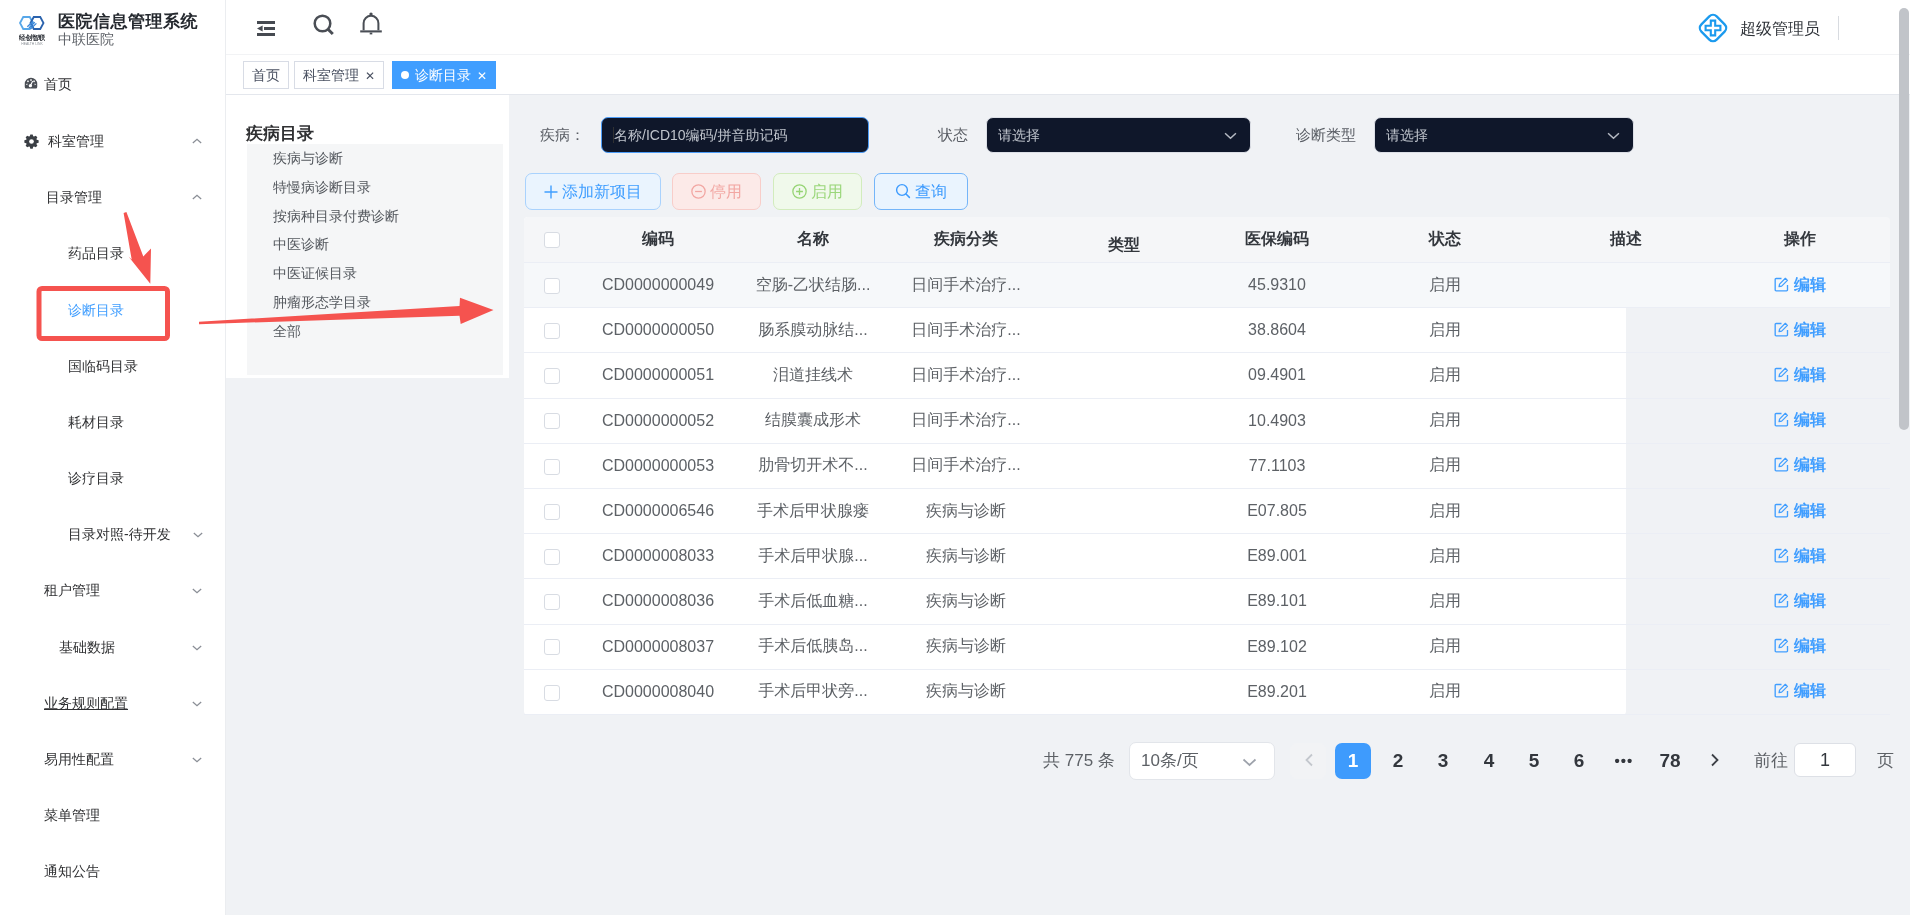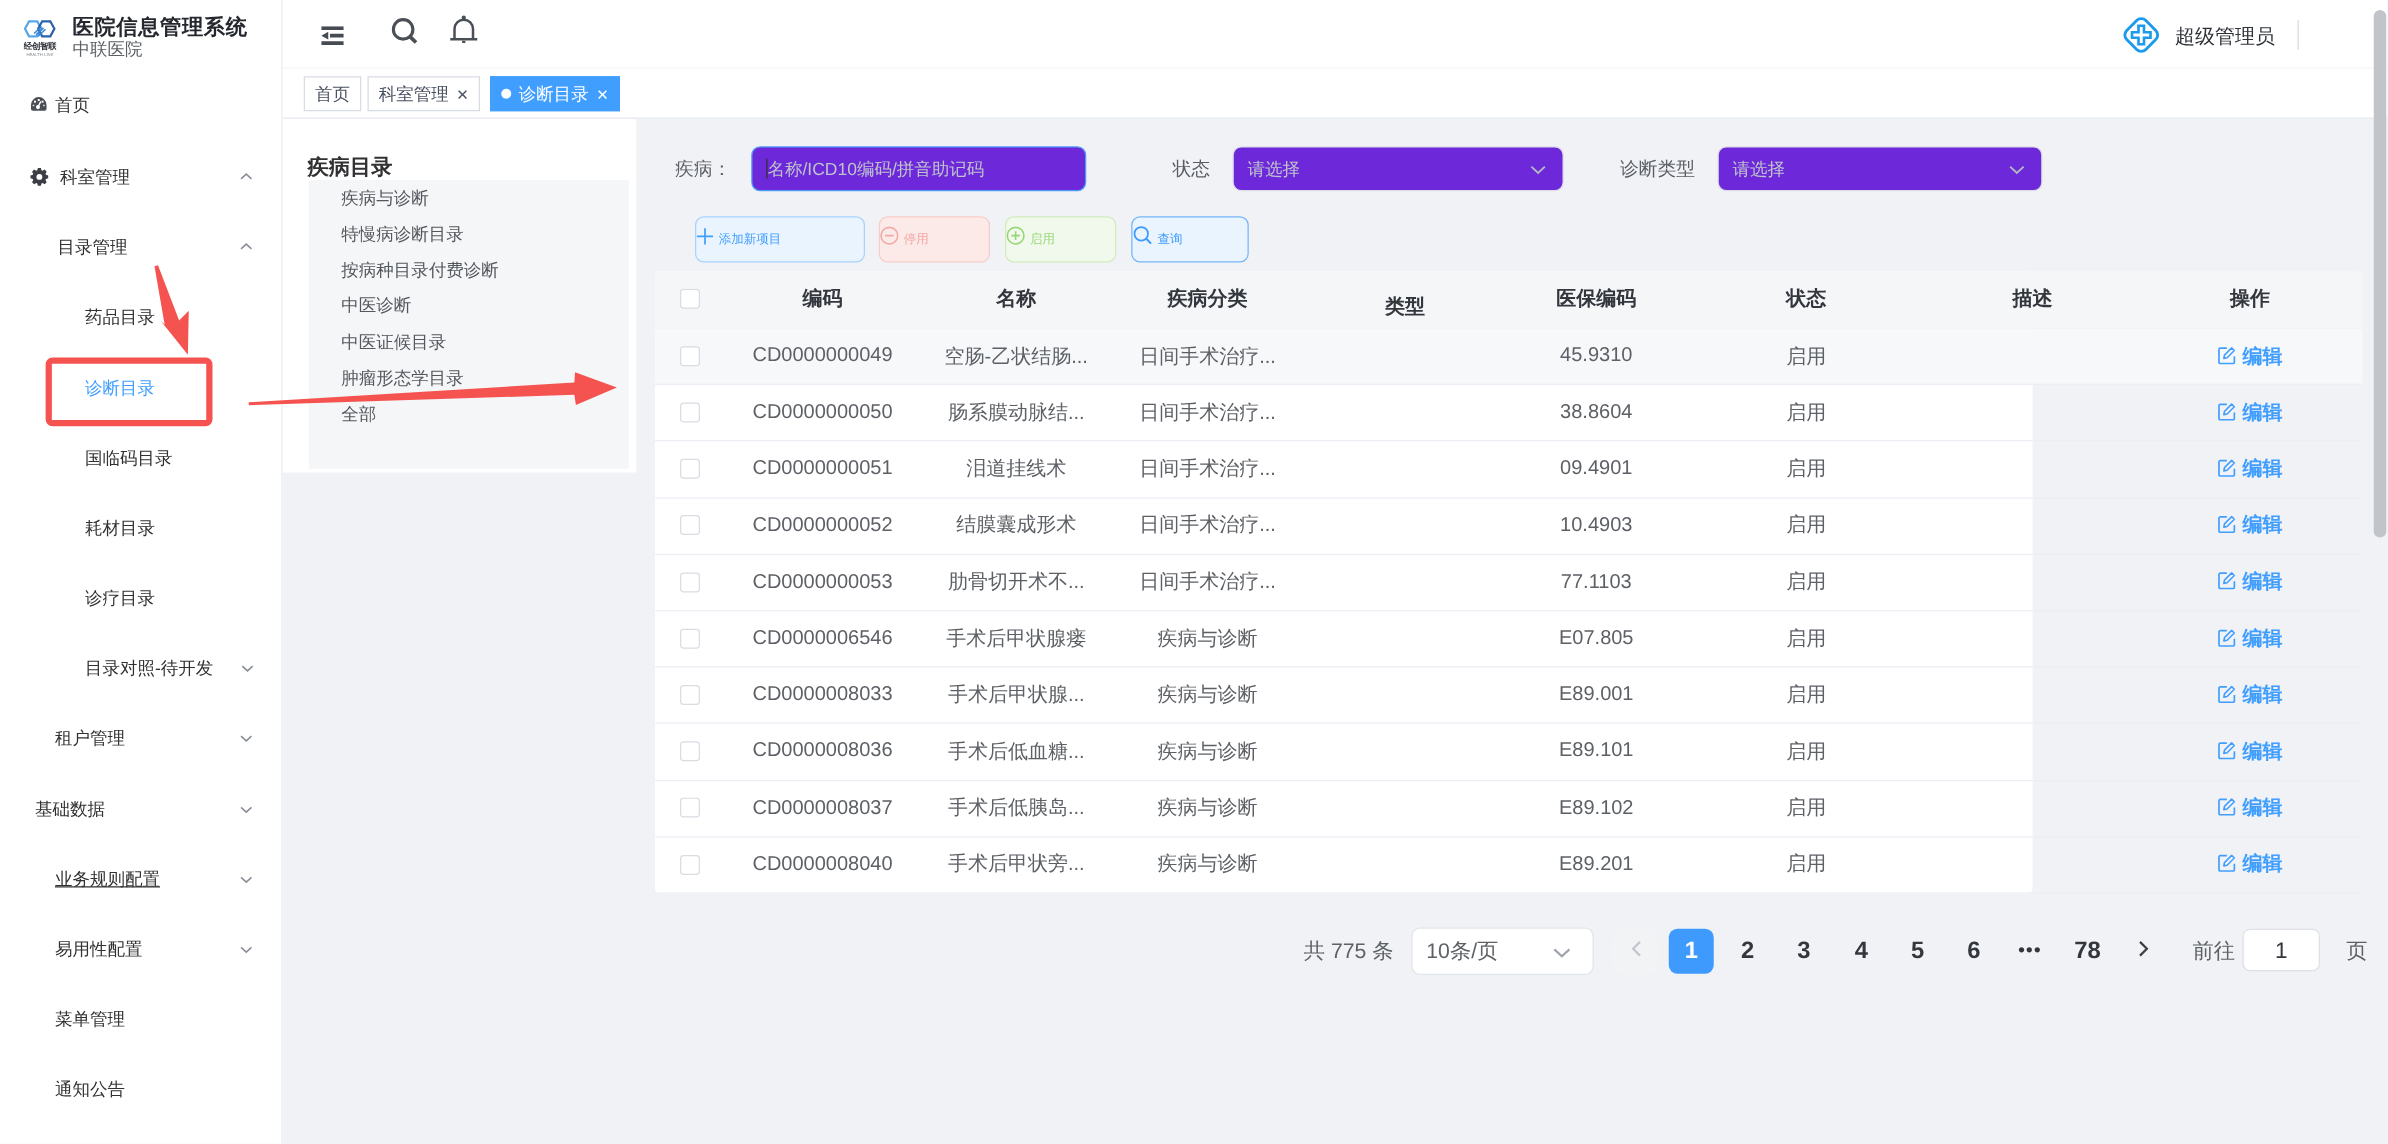--- a/index.html
+++ b/index.html
@@ -32,26 +32,26 @@
 #usr { position:absolute; top:0; left:1690px; height:55px; z-index:3; }
 
 
 #tree { position:absolute; left:226px; top:95px; width:283px; height:283px; background:#fff; z-index:1; }
 #tree h3 { position:absolute; left:20px; top:27px; font-size:17px; font-weight:bold; color:#303133; }
 #treelist { position:absolute; left:21px; top:49px; width:256px; height:231px; background:#f5f6f7; }
 .ti { height:28.8px; line-height:28.8px; padding-left:26px; font-size:14px; color:#54585e; white-space:nowrap; }
 
 
 .flabel { position:absolute; font-size:15px; color:#595d64; top:126px; }
-.finput { position:absolute; top:117px; height:36px; background:#6d28d9; border-radius:7px; font-size:14px; }
+.finput { position:absolute; top:117px; height:36px; background:#0f172a; border-radius:7px; font-size:14px; }
 .ph { color:#bfc4cc; line-height:34px; padding-left:11px; white-space:nowrap; }
 .selchev { position:absolute; right:13px; top:14px; width:13px; height:8px; }
 
 
-.btn { position:absolute; top:173px; height:37px; border-radius:7px; font-size:10px; line-height:35px; text-align:left; white-space:nowrap;margin-left:31px; }
+.btn { position:absolute; top:173px; height:37px; border-radius:7px; font-size:16px; line-height:35px; text-align:center; white-space:nowrap; }
 .btn svg { position:relative; top:2px; margin-right:4px; }
 
 
 #card { position:absolute; left:524px; top:217px; width:1102px; height:498px; background:#fff; border-radius:4px; z-index:1; }
 .trow { display:flex; width:1366px; border-bottom:1px solid #ebeef5; height:45.2px; align-items:center; }
 .trow.head { height:46px; background:#f5f6f8; border-radius:4px 4px 0 0; font-weight:bold; color:#33373d; border-bottom:1px solid #ebeef5; }
 .trow.hl { background:#f6f8fa; }
 .tc { text-align:center; font-size:16px; color:#5d6166; overflow:hidden; white-space:nowrap; }
 .c0{width:56px;} .c1{width:156px;} .c2{width:154px;} .c3{width:152px;} .c4{width:164px;margin-top:12px;} .c5{width:142px;} .c6{width:194px;} .c7{width:168px;} .c8{width:180px;}
 .cb { display:inline-block; width:16px; height:16px; border:1px solid #d8dce3; border-radius:3px; background:#fff; vertical-align:middle; }
@@ -122,21 +122,21 @@
   <div class="mi" style="top:506px;"><span class="txt3">目录对照-待开发</span>
     <svg class="chev" style="right:23px;top:26px;" viewBox="0 0 12 7">
         <path d="M1 1 L6 5.6 L11 1" fill="none" stroke="#8a8e96" stroke-width="1.5"></path>
       </svg>
   </div>
   <div class="mi" style="top:562px;"><span class="txt2" style="margin-left:44px;">租户管理</span>
     <svg class="chev" style="top:26px;" viewBox="0 0 12 7">
         <path d="M1 1 L6 5.6 L11 1" fill="none" stroke="#8a8e96" stroke-width="1.5"></path>
       </svg>
   </div>
-  <div class="mi" style="top:619px;"><span class="txt2" style="margin-left:28px;">基础数据</span>
+  <div class="mi" style="top:619px;"><span class="txt2" style="margin-left:59px;">基础数据</span>
     <svg class="chev" style="top:26px;" viewBox="0 0 12 7">
         <path d="M1 1 L6 5.6 L11 1" fill="none" stroke="#8a8e96" stroke-width="1.5"></path>
       </svg>
   </div>
   <div class="mi" style="top:675px;"><span class="txt2" style="margin-left:44px;text-decoration:underline;">业务规则配置</span>
     <svg class="chev" style="top:26px;" viewBox="0 0 12 7">
         <path d="M1 1 L6 5.6 L11 1" fill="none" stroke="#8a8e96" stroke-width="1.5"></path>
       </svg>
   </div>
   <div class="mi" style="top:731px;"><span class="txt2" style="margin-left:44px;">易用性配置</span>

